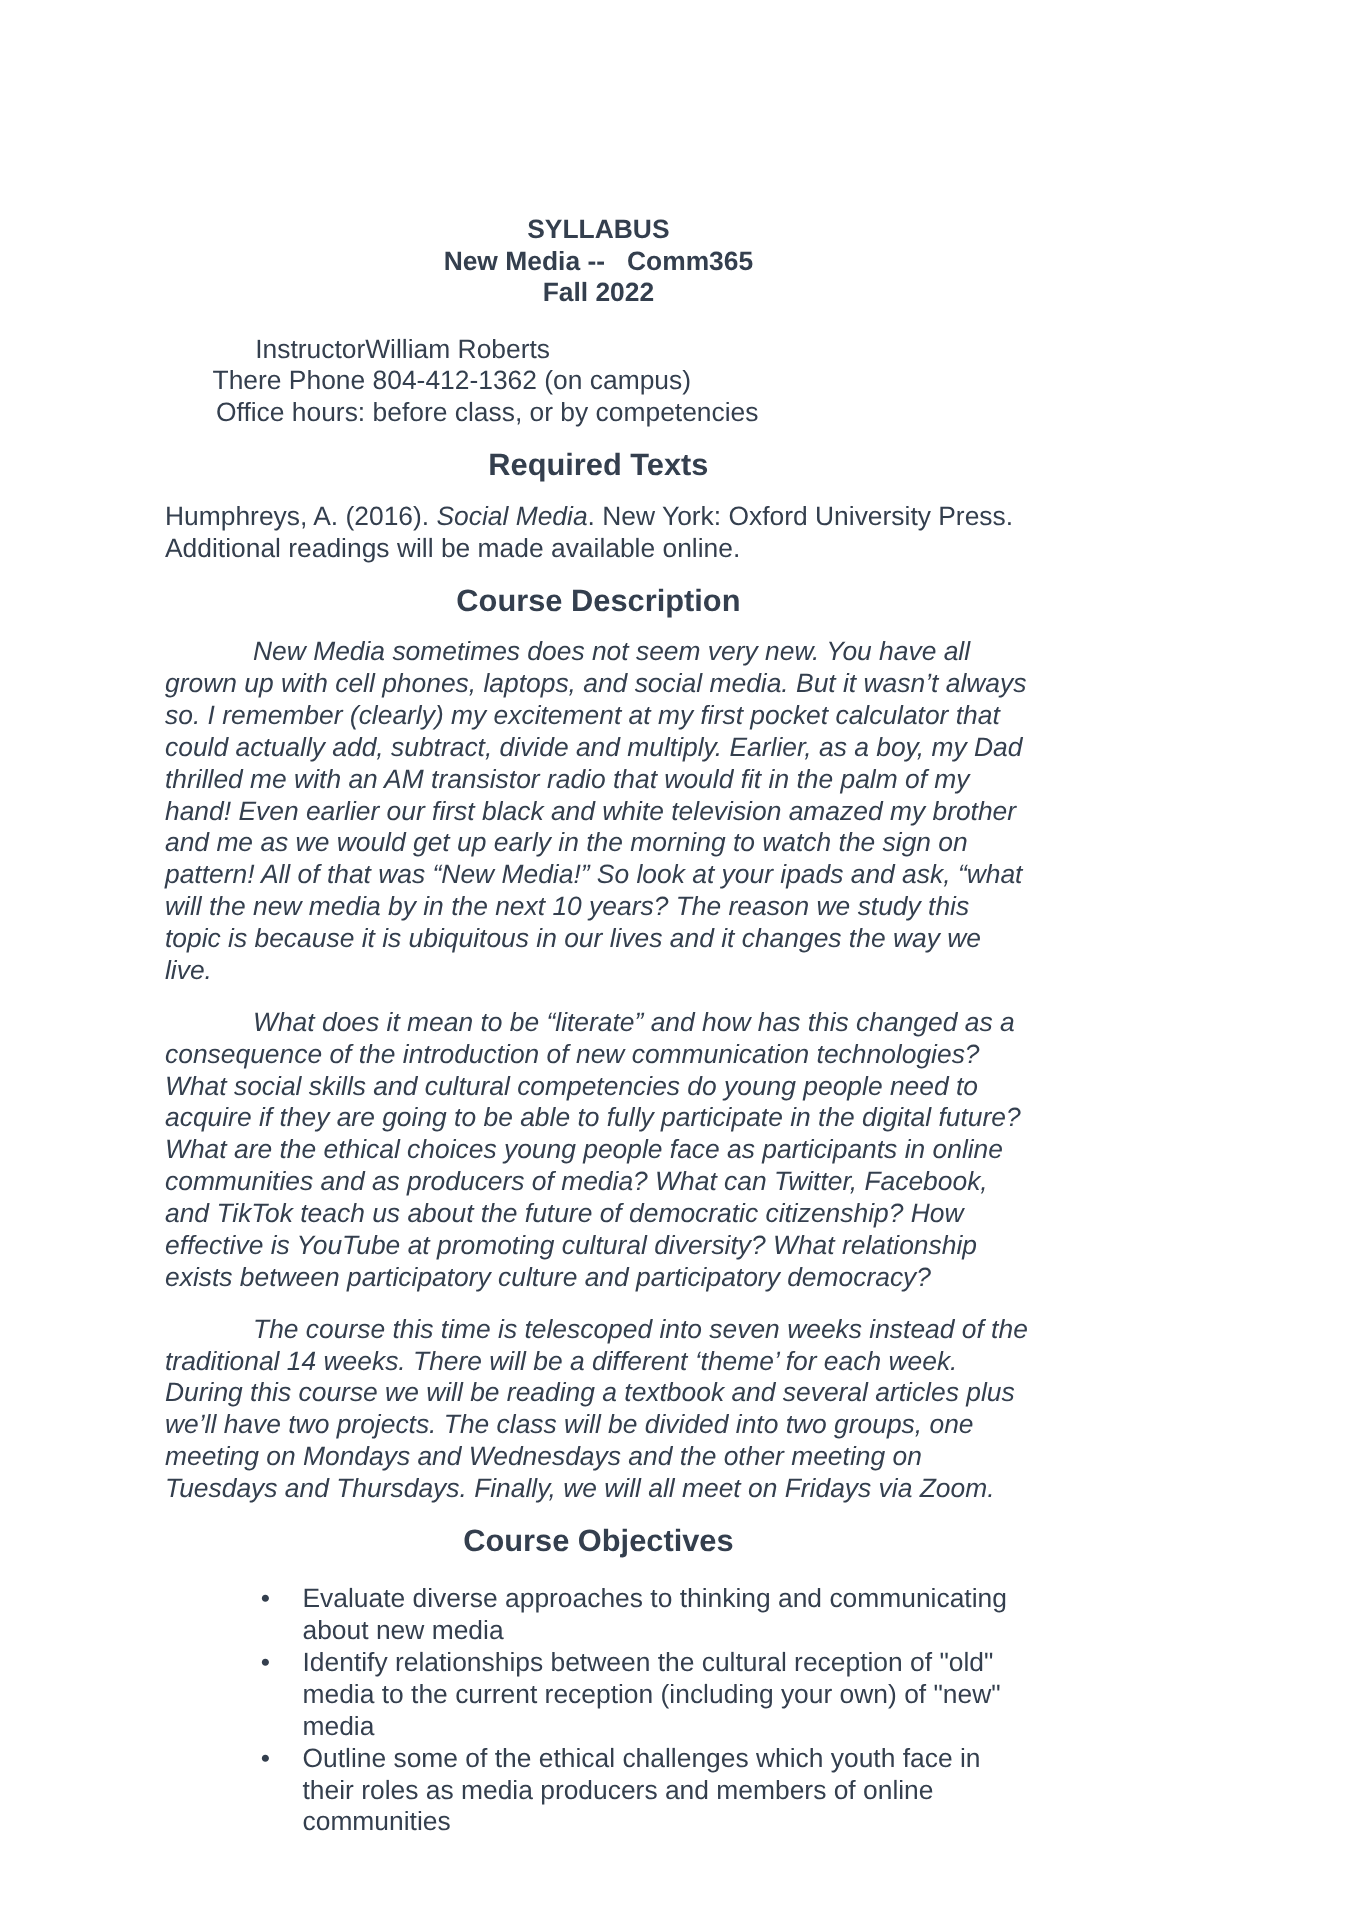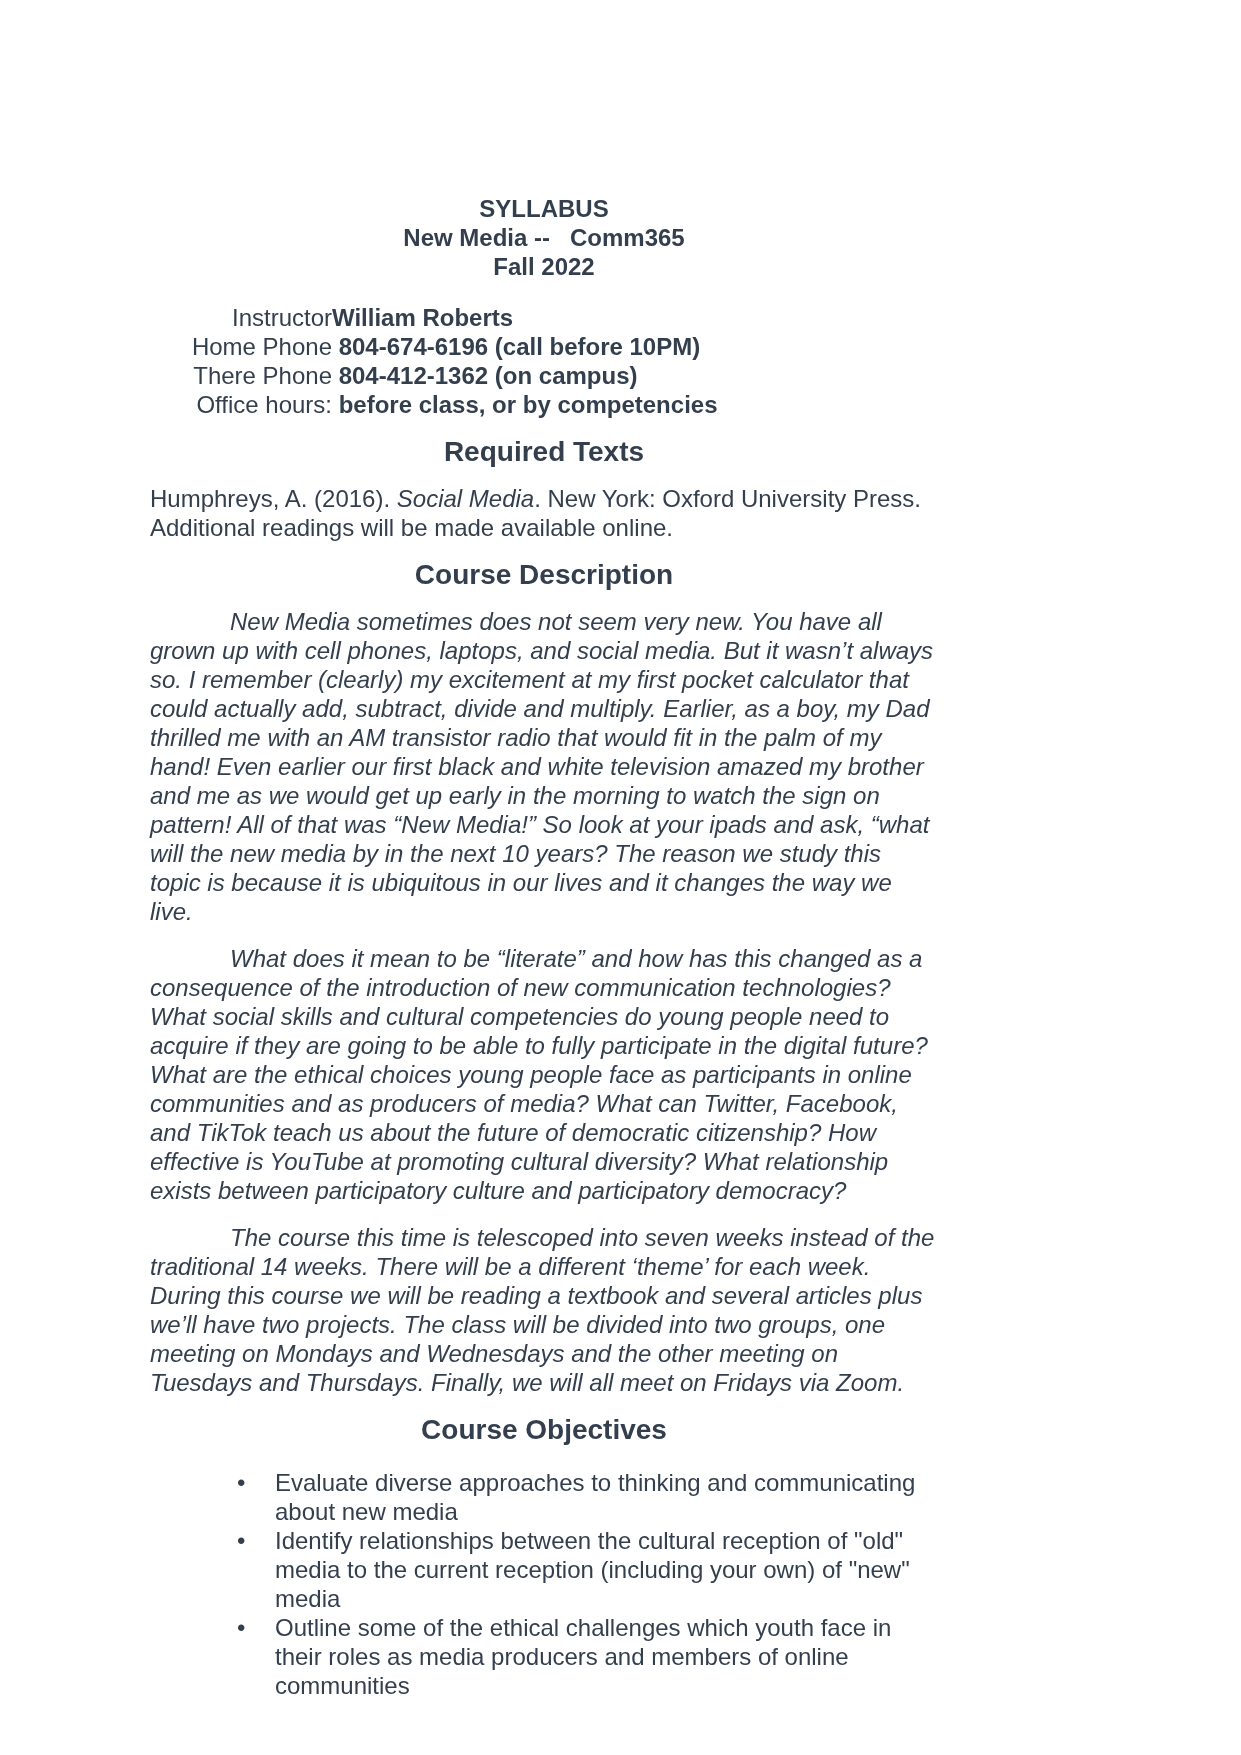--- a/index.html
+++ b/index.html
@@ -20,21 +20,21 @@
   }
   .title-block {
     text-align: center;
     font-weight: bold;
     margin: 0 0 22px 0;
   }
   .title-line { white-space: pre-wrap; }
   .info-block { margin: 0 0 18px 0; }
   .info-row { display: flex; text-align: right; }
   .info-label { flex: 0 0 182px; width: 182px; }
-  .info-value { white-space: pre-wrap; font-weight: bold; }
+  .info-value { white-space: pre-wrap; }
   a.email-link {
     color: var(--link, #1515CE);
     text-decoration: underline;
     white-space: pre-wrap;
   }
   .section-heading {
     text-align: center;
     font-weight: bold;
     font-size: 28px;
     line-height: 29px;
@@ -73,24 +73,20 @@
     <div class="title-line">New Media --   Comm365</div>
     <div class="title-line">Fall 2022</div>
   </header>
 
   <section class="info-block">
     <div class="info-row">
       <span class="info-label">Instructor</span>
       <span class="info-value">William Roberts</span>
     </div>
     <div class="info-row">
-      <span class="info-label">Home Phone</span>
-      <span class="info-value"> 804-674-6196 (call before 10PM)</span>
-    </div>
-    <div class="info-row">
       <span class="info-label">There Phone</span>
       <span class="info-value"> 804-412-1362 (on campus)</span>
     </div>
     <div class="info-row">
       <span class="info-label">Office hours:</span>
       <span class="info-value"> before class, or by competencies</span>
     </div>
   </section>
 
   <h2 class="section-heading">Required Texts</h2>

